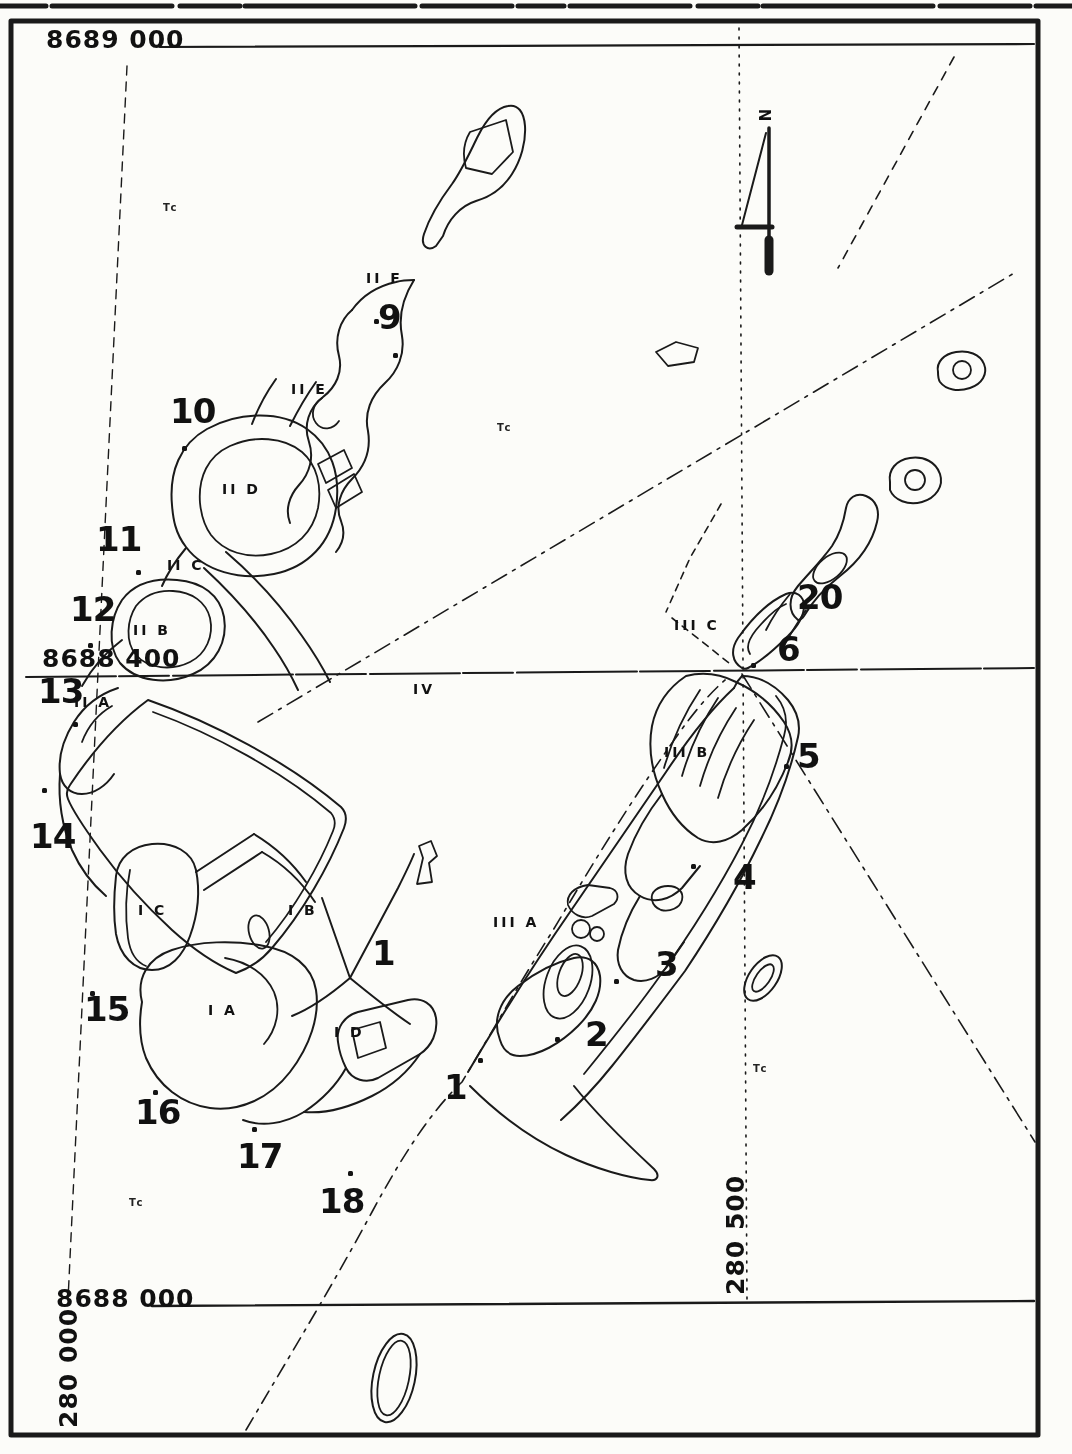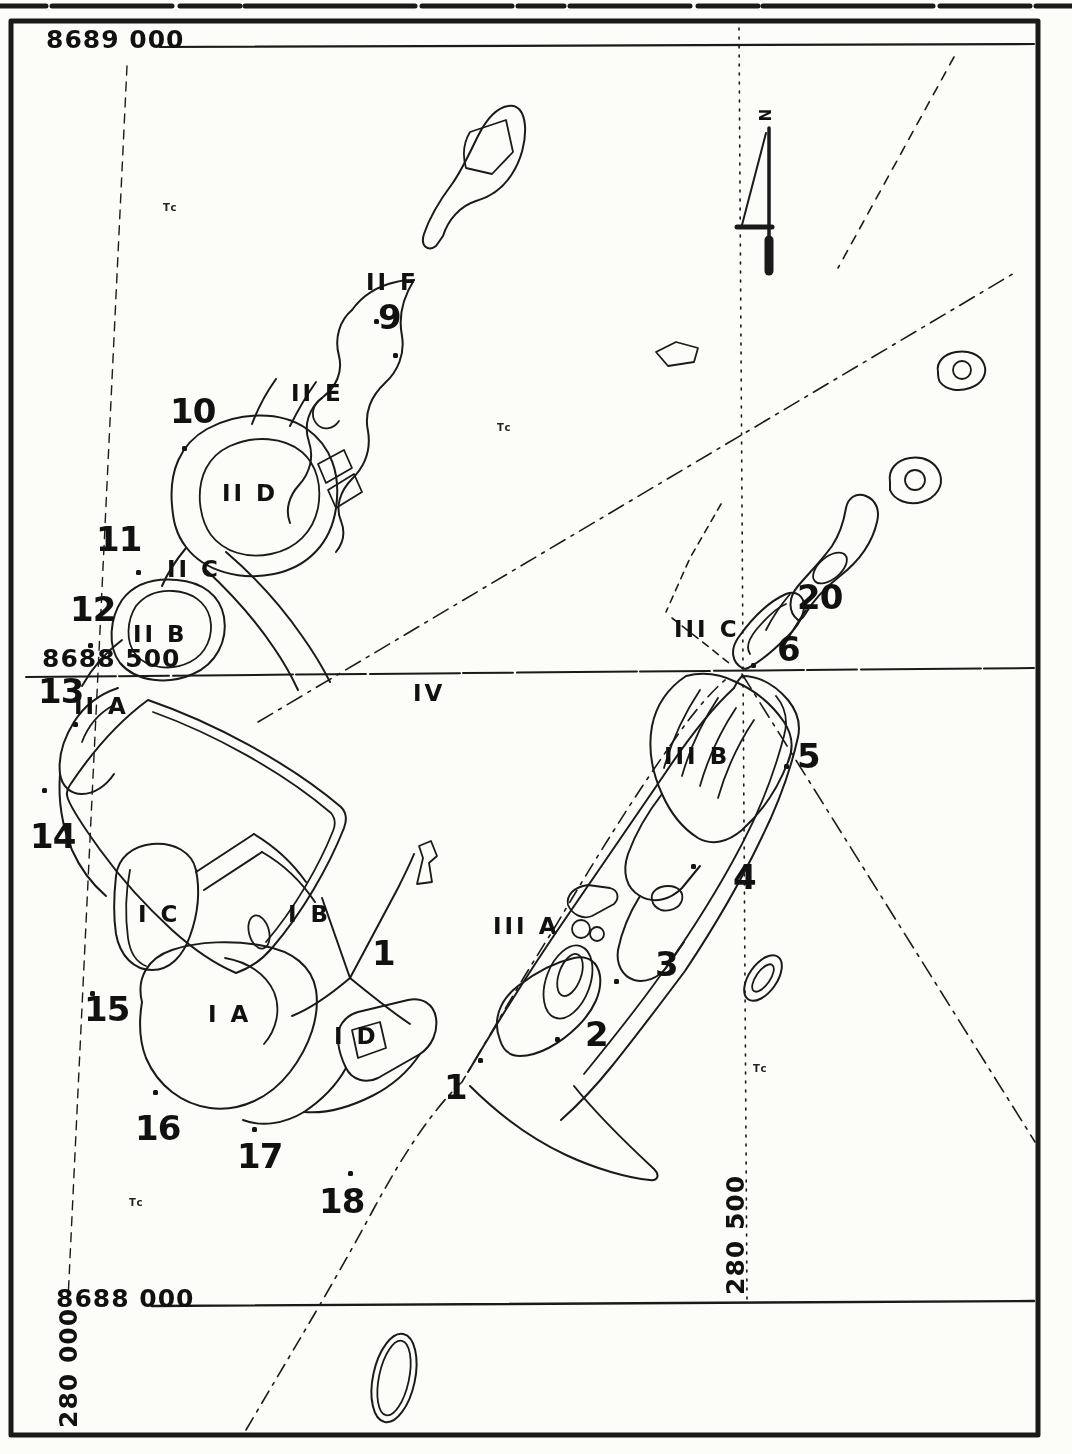--- a/index.html
+++ b/index.html
@@ -1,20 +1,20 @@
 <!DOCTYPE html>
 <html><head>
 <meta charset="utf-8">
 <style>
   html,body{margin:0;padding:0;background:#d8d8d2;}
   .page{position:relative;width:1072px;height:1454px;background:#fcfcf9;overflow:hidden;
         font-family:"DejaVu Sans",sans-serif;color:#141414;}
   svg.linework{position:absolute;left:0;top:0;}
   .unit{position:absolute;font-weight:bold;font-size:34px;line-height:1;letter-spacing:-1px;color:#111;}
-  .sector{position:absolute;font-weight:bold;font-size:23px;line-height:1;letter-spacing:3px;white-space:pre;color:#111;}
+  .sector{position:absolute;font-weight:bold;font-size:14px;line-height:1;letter-spacing:3px;white-space:pre;color:#111;}
   .terrain{position:absolute;font-weight:bold;font-size:10px;line-height:1;letter-spacing:2px;color:#222;}
   .coord-h{position:absolute;font-weight:bold;font-size:25px;line-height:1;letter-spacing:1px;color:#111;white-space:pre;}
   .coord-v{position:absolute;font-weight:bold;font-size:25px;line-height:1;letter-spacing:1px;color:#111;white-space:pre;
            transform:rotate(-90deg);transform-origin:left top;}
   .marker{position:absolute;width:5px;height:5px;background:#141414;border-radius:1.5px;}
   .caption{position:absolute;left:436px;top:1312px;font-family:"Liberation Serif",serif;
            font-weight:bold;font-size:28px;line-height:1.1;letter-spacing:0.3px;color:#0e0e0e;}
   .res-label{position:absolute;left:100px;top:754px;width:140px;text-align:center;
              font-weight:bold;font-size:13px;letter-spacing:5px;line-height:2.0;color:#161616;}
   .north-n{position:absolute;left:758px;top:106px;font-weight:bold;font-size:15px;
@@ -145,21 +145,21 @@
   </svg>
 
   <div>
       <div class="unit" style="left: 378px; top: 300px;">9</div>
       <div class="unit" style="left: 170px; top: 394px;">10</div>
       <div class="unit" style="left: 96px; top: 522px;">11</div>
       <div class="unit" style="left: 70px; top: 592px;">12</div>
       <div class="unit" style="left: 38px; top: 674px;">13</div>
       <div class="unit" style="left: 30px; top: 819px;">14</div>
       <div class="unit" style="left: 84px; top: 992px;">15</div>
-      <div class="unit" style="left: 135px; top: 1095px; margin-top: 16px;">16</div>
+      <div class="unit" style="left: 135px; top: 1095px;">16</div>
       <div class="unit" style="left: 237px; top: 1139px;">17</div>
       <div class="unit" style="left: 319px; top: 1184px;">18</div>
       <div class="unit" style="left: 372px; top: 936px;">1</div>
       <div class="unit" style="left: 444px; top: 1070px;">1</div>
       <div class="unit" style="left: 585px; top: 1017px;">2</div>
       <div class="unit" style="left: 655px; top: 947px;">3</div>
       <div class="unit" style="left: 733px; top: 860px;">4</div>
       <div class="unit" style="left: 797px; top: 739px;">5</div>
       <div class="unit" style="left: 777px; top: 632px;">6</div>
       <div class="unit" style="left: 797px; top: 580px;">20</div>
@@ -200,21 +200,21 @@
       <div class="marker" style="left: 348px; top: 1171px;"></div>
       <div class="marker" style="left: 478px; top: 1058px;"></div>
       <div class="marker" style="left: 555px; top: 1037px;"></div>
       <div class="marker" style="left: 614px; top: 979px;"></div>
       <div class="marker" style="left: 691px; top: 864px;"></div>
       <div class="marker" style="left: 784px; top: 764px;"></div>
       <div class="marker" style="left: 751px; top: 663px;"></div>
     </div>
   <div>
       <div class="coord-h" style="left: 46px; top: 27px;">8689 000</div>
-      <div class="coord-h" style="left: 42px; top: 646px;">8688 500</div>
+      <div class="coord-h" style="left: 42px; top: 646px;">8688 400</div>
       <div class="coord-h" style="left: 56px; top: 1286px;">8688 000</div>
     </div>
   <div>
       <div class="coord-v" style="left: 56px; top: 1428px;">280 000</div>
       <div class="coord-v" style="left: 723px; top: 1295px;">280 500</div>
     </div>
 
   <div class="north-n">N</div>
 
 

